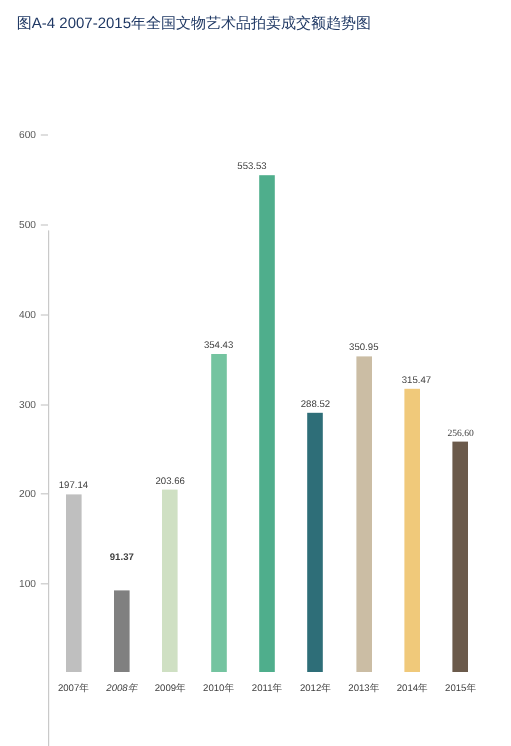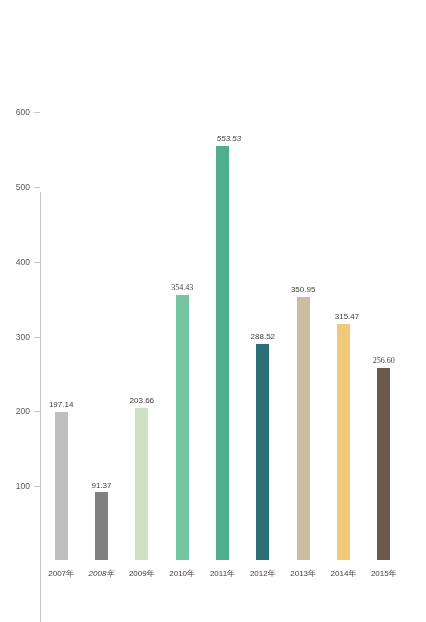--- a/index.html
+++ b/index.html
@@ -101,20 +101,21 @@
     transform: translateX(-50%);
     white-space: nowrap;
   }
 </style>
 </head>
 <body>
 
 <div class="page">
 
   <div class="title-block">
+    <div class="chart-title">图A-4 2007-2015年全国文物艺术品拍卖成交额趋势图</div>
   </div>
 
   <div class="plot-area">
     <div class="axis-line y-axis"></div>
 
   </div>
 
   <div id="yticks">
       <div class="tick" style="top: 486.167px;"></div>
       <div class="tick-label" style="top: 486.167px;">100</div>
@@ -126,27 +127,27 @@
       <div class="tick-label" style="top: 261.667px;">400</div>
       <div class="tick" style="top: 186.833px;"></div>
       <div class="tick-label" style="top: 186.833px;">500</div>
       <div class="tick" style="top: 112px;"></div>
       <div class="tick-label" style="top: 112px;">600</div>
     </div>
   <div class="bars" id="bars">
       <div class="bar" style="left: 54.6667px; height: 147.526px; background: rgb(191, 191, 191);"></div>
       <div class="bar-value" style="left: 61.1667px; top: 400.474px;">197.14</div>
       <div class="bar" style="left: 95px; height: 68.3752px; background: rgb(128, 128, 128);"></div>
-      <div class="bar-value" style="left: 101.5px; top: 481px;">91.37</div>
+      <div class="bar-value" style="left: 101.5px; top: 460px; font-weight: bold;">91.37</div>
       <div class="bar" style="left: 135.333px; height: 152.406px; background: rgb(207, 224, 195);"></div>
       <div class="bar-value" style="left: 141.833px; top: 395.594px;">203.66</div>
       <div class="bar" style="left: 175.667px; height: 265.232px; background: rgb(116, 196, 160);"></div>
-      <div class="bar-value" style="left: 182.167px; top: 282.768px; font-family: Liberation Serif, serif;">354.43</div>
+      <div class="bar-value" style="left: 182.167px; top: 282.768px;">354.43</div>
       <div class="bar" style="left: 216px; height: 414.225px; background: rgb(79, 174, 140);"></div>
-      <div class="bar-value" style="left: 229px; top: 133.775px; font-style: italic;">553.53</div>
+      <div class="bar-value" style="left: 210px; top: 133.775px;">553.53</div>
       <div class="bar" style="left: 256.333px; height: 215.909px; background: rgb(46, 110, 120);"></div>
       <div class="bar-value" style="left: 262.833px; top: 332.091px;">288.52</div>
       <div class="bar" style="left: 296.667px; height: 262.628px; background: rgb(203, 189, 164);"></div>
       <div class="bar-value" style="left: 303.167px; top: 285.372px;">350.95</div>
       <div class="bar" style="left: 337px; height: 236.077px; background: rgb(240, 201, 122);"></div>
       <div class="bar-value" style="left: 347px; top: 311.923px;">315.47</div>
       <div class="bar" style="left: 377.333px; height: 192.022px; background: rgb(107, 90, 75);"></div>
       <div class="bar-value" style="left: 383.833px; top: 355.978px; font-family: Liberation Serif, serif;">256.60</div>
     </div>
   <div id="xlabels">

